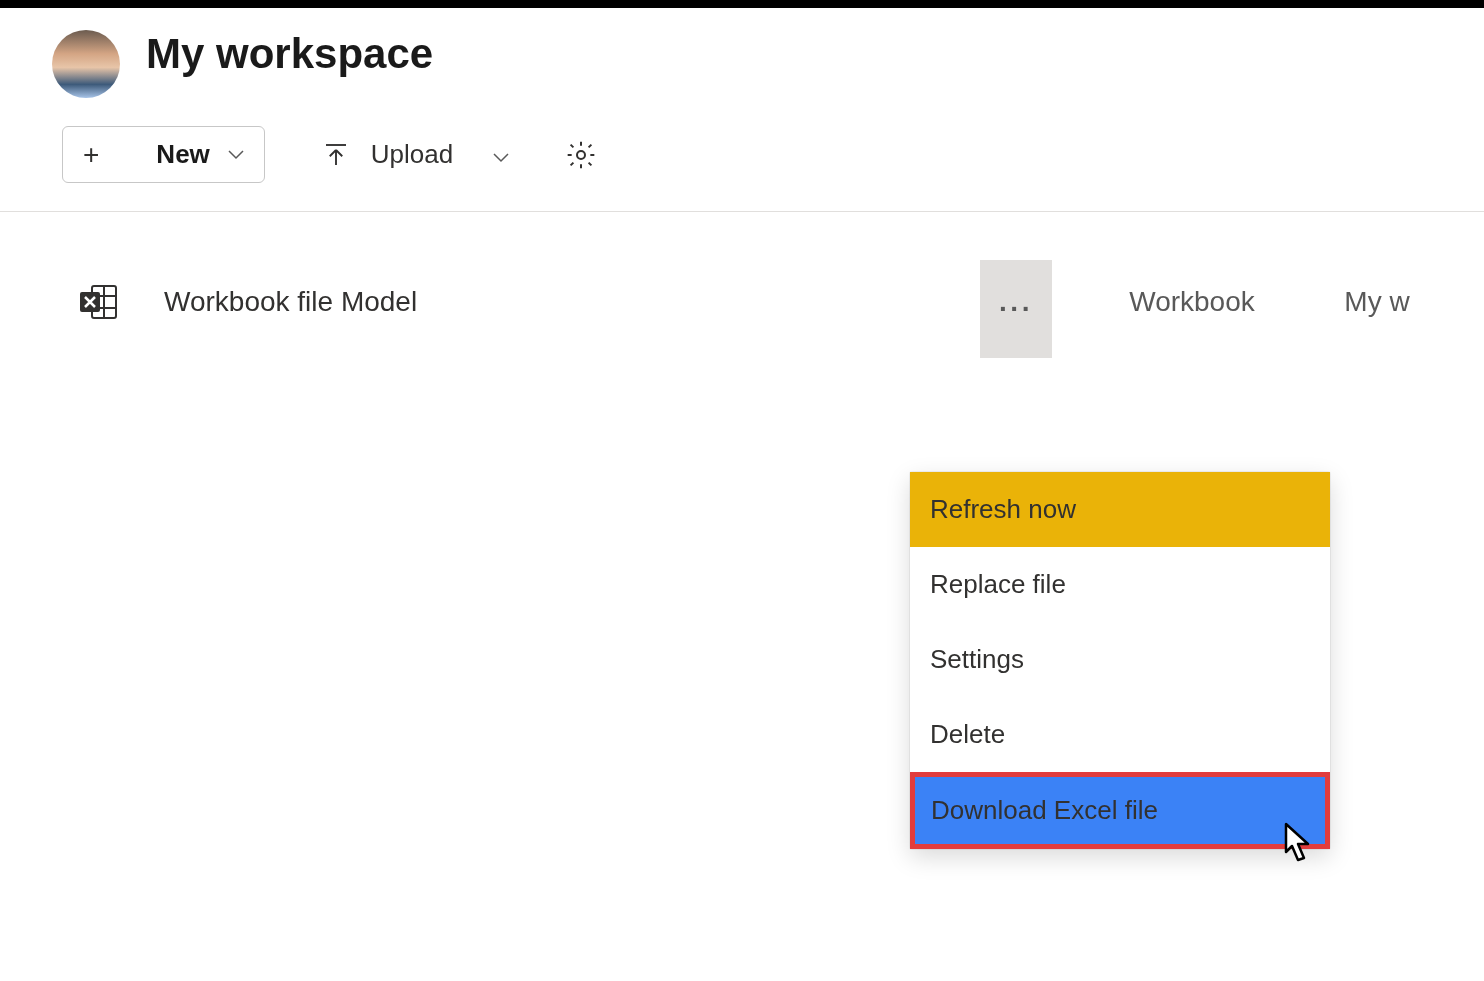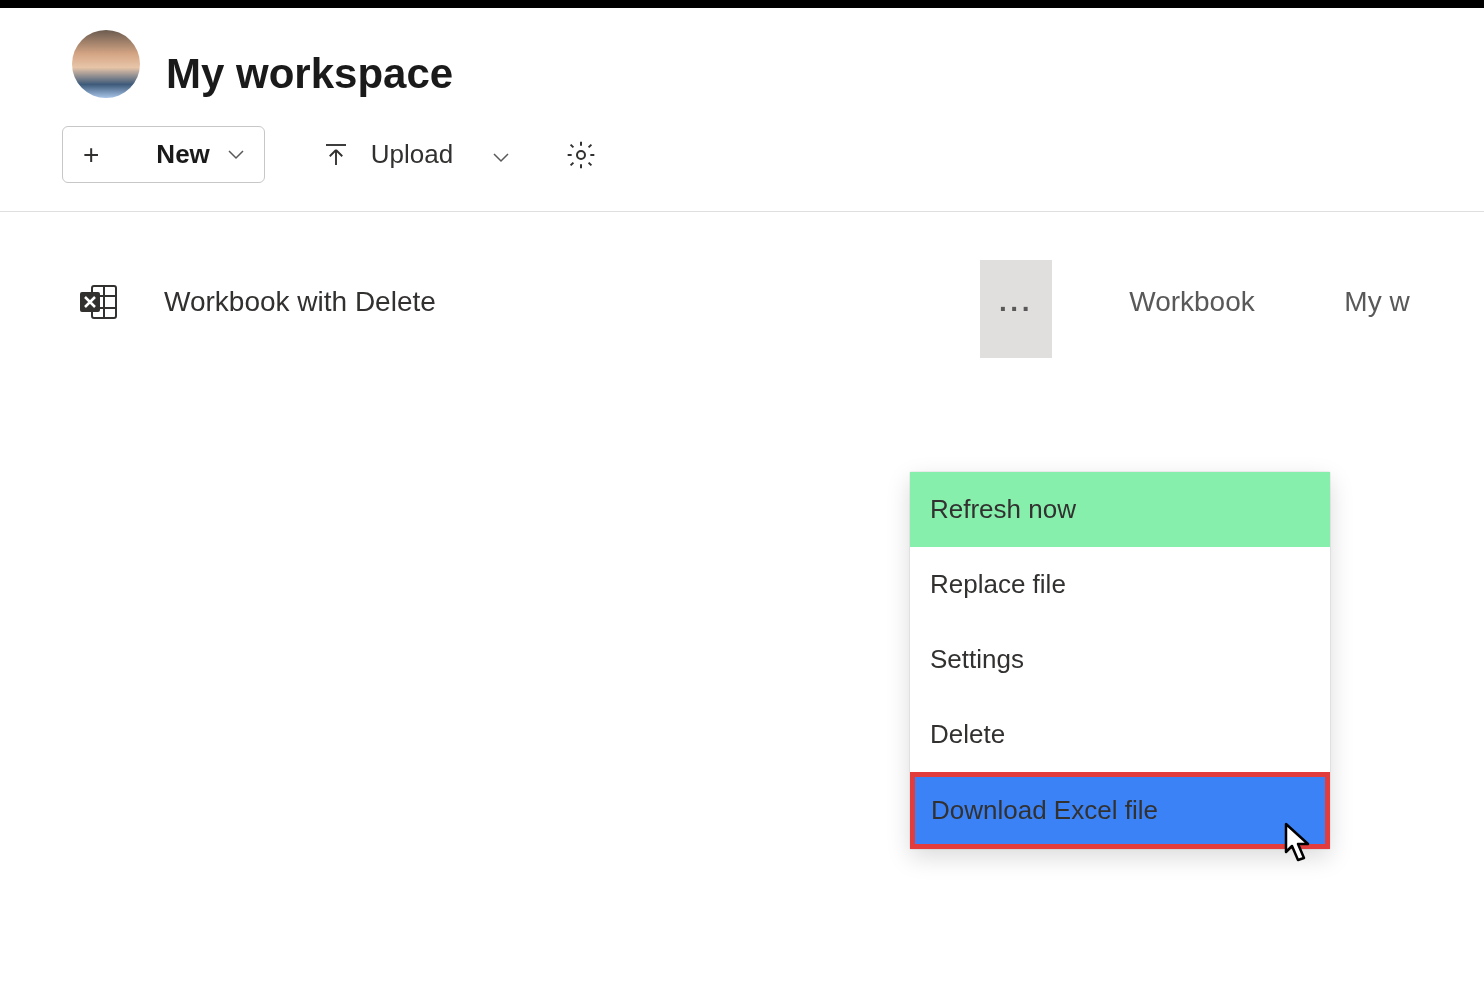--- a/index.html
+++ b/index.html
@@ -16,22 +16,22 @@
       height: 981px;
       position: relative;
     }
     .top-bar {
       height: 8px;
       background: #000000;
       width: 100%;
     }
     .header {
       display: flex;
-      align-items: flex-end;
-      padding: 22px 62px 18px 72px;
+      align-items: flex-start;
+      padding: 22px 62px 18px 52px;
     }
     .avatar {
       width: 68px;
       height: 68px;
       border-radius: 50%;
       background: linear-gradient(180deg, #6b5b4f 0%, #d4a584 35%, #e8c5a8 55%, #3d5a7a 80%, #a8c4e8 100%);
       margin-right: 26px;
       flex-shrink: 0;
     }
     .page-title {
@@ -168,21 +168,21 @@
       border-radius: 2px;
       z-index: 100;
     }
     .context-menu-item {
       padding: 22px 20px;
       font-size: 26px;
       color: #323130;
       cursor: pointer;
     }
     .context-menu-item.hovered {
-      background: #86efac;
+      background: #eab308;
     }
     .context-menu-item.highlighted {
       border: 5px solid #e23c3c;
       background: #3b82f6;
       padding: 18px 16px;
     }
     .cursor-pointer {
       position: absolute;
       left: 1272px;
       top: 816px;
@@ -241,21 +241,21 @@
     <div class="col-icon">
       <svg class="excel-icon" width="40" height="36" viewBox="0 0 40 36" fill="none">
         <rect x="14" y="2" width="24" height="32" rx="2" stroke="#323130" stroke-width="2" fill="none"></rect>
         <line x1="14" y1="12" x2="38" y2="12" stroke="#323130" stroke-width="2"></line>
         <line x1="14" y1="24" x2="38" y2="24" stroke="#323130" stroke-width="2"></line>
         <line x1="26" y1="2" x2="26" y2="34" stroke="#323130" stroke-width="2"></line>
         <rect x="2" y="8" width="20" height="20" rx="2" fill="#323130"></rect>
         <path d="M7 13 L17 23 M17 13 L7 23" stroke="#ffffff" stroke-width="2.5"></path>
       </svg>
     </div>
-    <div class="col-name">Workbook with Delete</div>
+    <div class="col-name">Workbook file Model</div>
     <div class="more-button">
       <span class="more-dots">···</span>
     </div>
     <div class="col-type">Workbook</div>
     <div class="col-owner">My w</div>
   </div>
 </div>
 
 <div class="context-menu">
   <div class="context-menu-item hovered">Refresh now</div>

